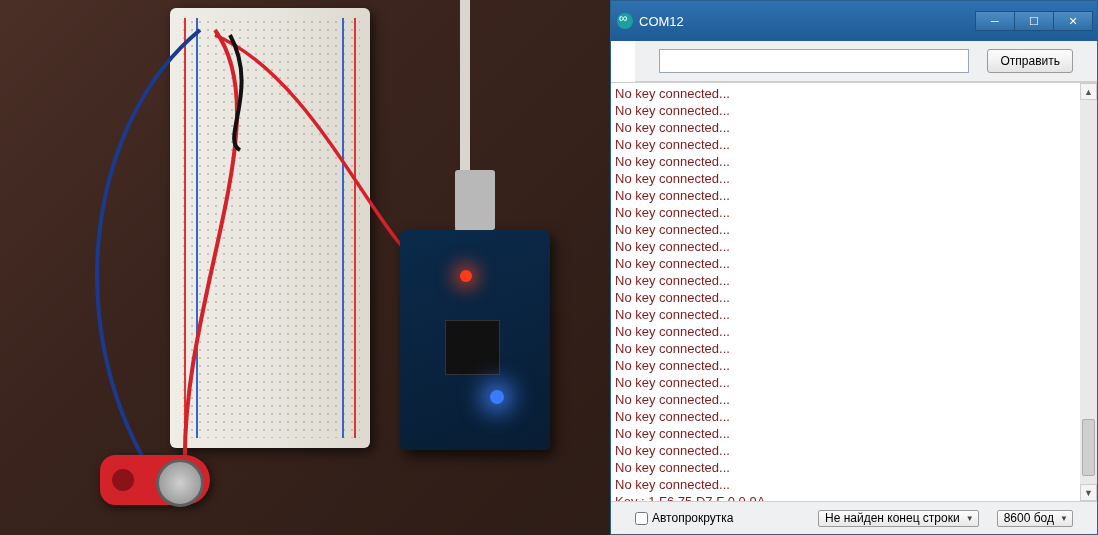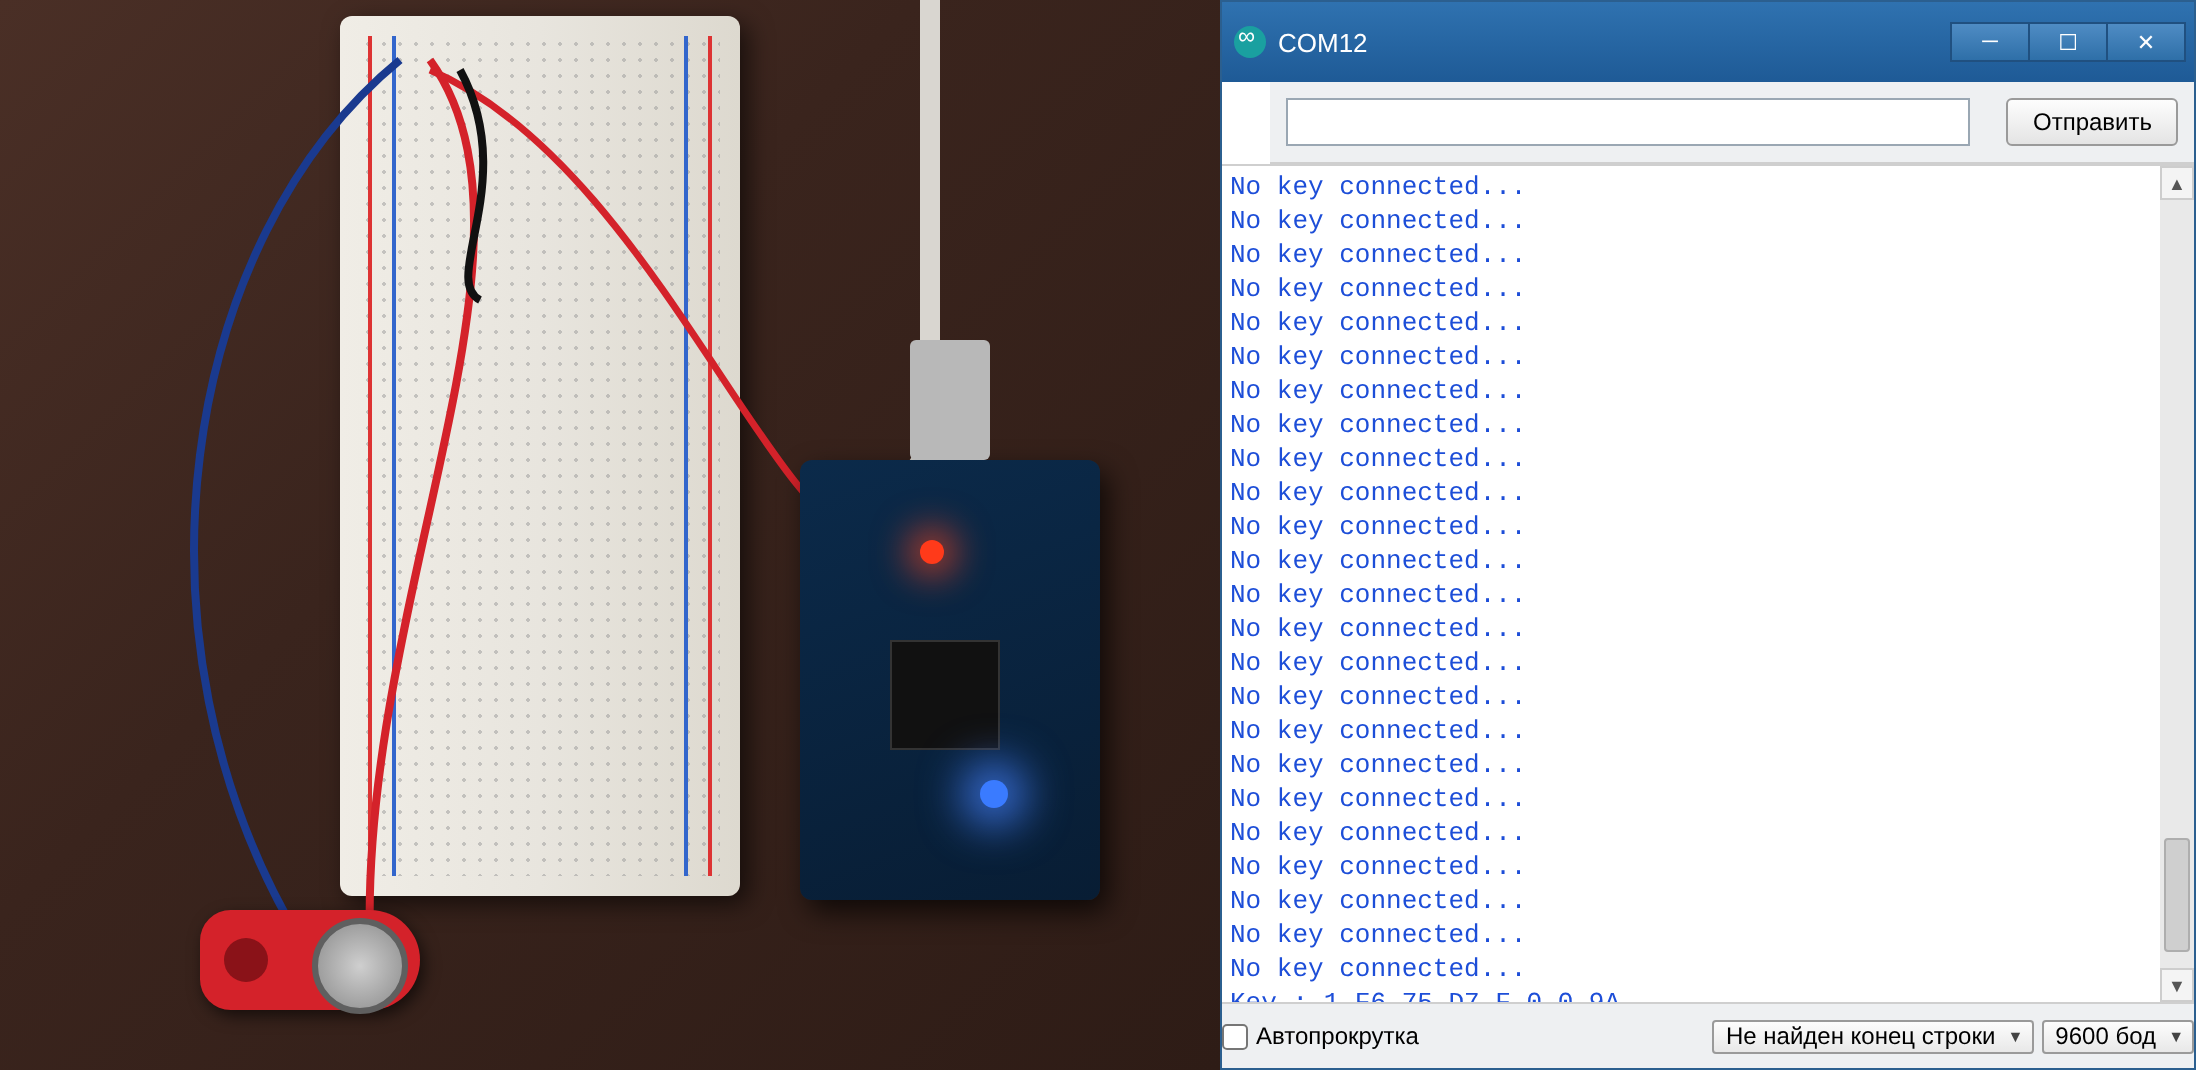--- a/index.html
+++ b/index.html
@@ -138,21 +138,21 @@
     width:40px;height:20px;
     background:linear-gradient(#4f8cc4,#2e6fa8);
     border:1px solid #205080;
     display:flex;align-items:center;justify-content:center;
     color:#fff;font-size:11px;
     margin-left:-1px;
   }
   .win-btn.close { background:linear-gradient(#4f8cc4,#2e6fa8); }
   .send-row {
     display:flex; gap:18px;
-    padding:8px 8px;
+    padding:8px 24px;
     background:#eef0f2;
     border-bottom:1px solid #cfcfcf;
     margin-left:24px;
   }
   .send-input {
     flex:1; height:24px;
     border:1px solid #9aa7b3;
     background:#fff;
     padding:2px 4px;
     font-family:inherit;font-size:12px;
@@ -167,26 +167,26 @@
   }
   .output-wrap{
     flex:1; position:relative; overflow:hidden;
     border-top:1px solid #cfcfcf;
     border-bottom:1px solid #cfcfcf;
   }
   .output {
     position:absolute; inset:0 17px 0 0;
     overflow:hidden;
     background:#fff;
-    font-family:Liberation Mono, monospace;
+    font-family:Liberation Sans, sans-serif;
     font-size:13px;
     line-height:17px;
     padding:2px 4px;
     white-space:pre;
-    color:#1d4ed8;
+    color:#7f1d1d;
   }
   .key-line { position:relative; }
   .underline-red {
     border-bottom:2px solid #d11;
     padding-bottom:17px;
   }
   .vscroll {
     position:absolute; right:0; top:0; bottom:0; width:17px;
     background:#e9e9e9;
     display:flex;flex-direction:column;align-items:center;
@@ -199,22 +199,22 @@
   .vscroll .track { flex:1; position:relative; width:17px; }
   .vscroll .thumb {
     position:absolute; left:2px; width:13px;
     top:83%; height:15%;
     background:#cfcfcf;border:1px solid #aeaeae;border-radius:2px;
   }
   .bottom-bar{
     height:32px;
     background:#eef0f2;
     display:flex;align-items:center;
-    padding:0 0;
-    gap:4px;
+    padding:0 24px;
+    gap:18px;
     font-size:12px;
   }
   .chk {
     display:flex;align-items:center;gap:4px;
   }
   .chk input{width:13px;height:13px;}
   .spacer{flex:1;}
   .combo{
     height:17px;
     border:1px solid #9a9a9a;
@@ -312,17 +312,17 @@
   <div class="bottom-bar">
     <label class="chk">
       <input type="checkbox" style="">
       <span>Автопрокрутка</span>
     </label>
     <div class="spacer"></div>
     <div class="combo">
       <span>Не найден конец строки</span>
     </div>
     <div class="combo">
-      <span>9600 бод</span>
+      <span>8600 бод</span>
     </div>
   </div>
 
 </div>
 
 </body></html>

